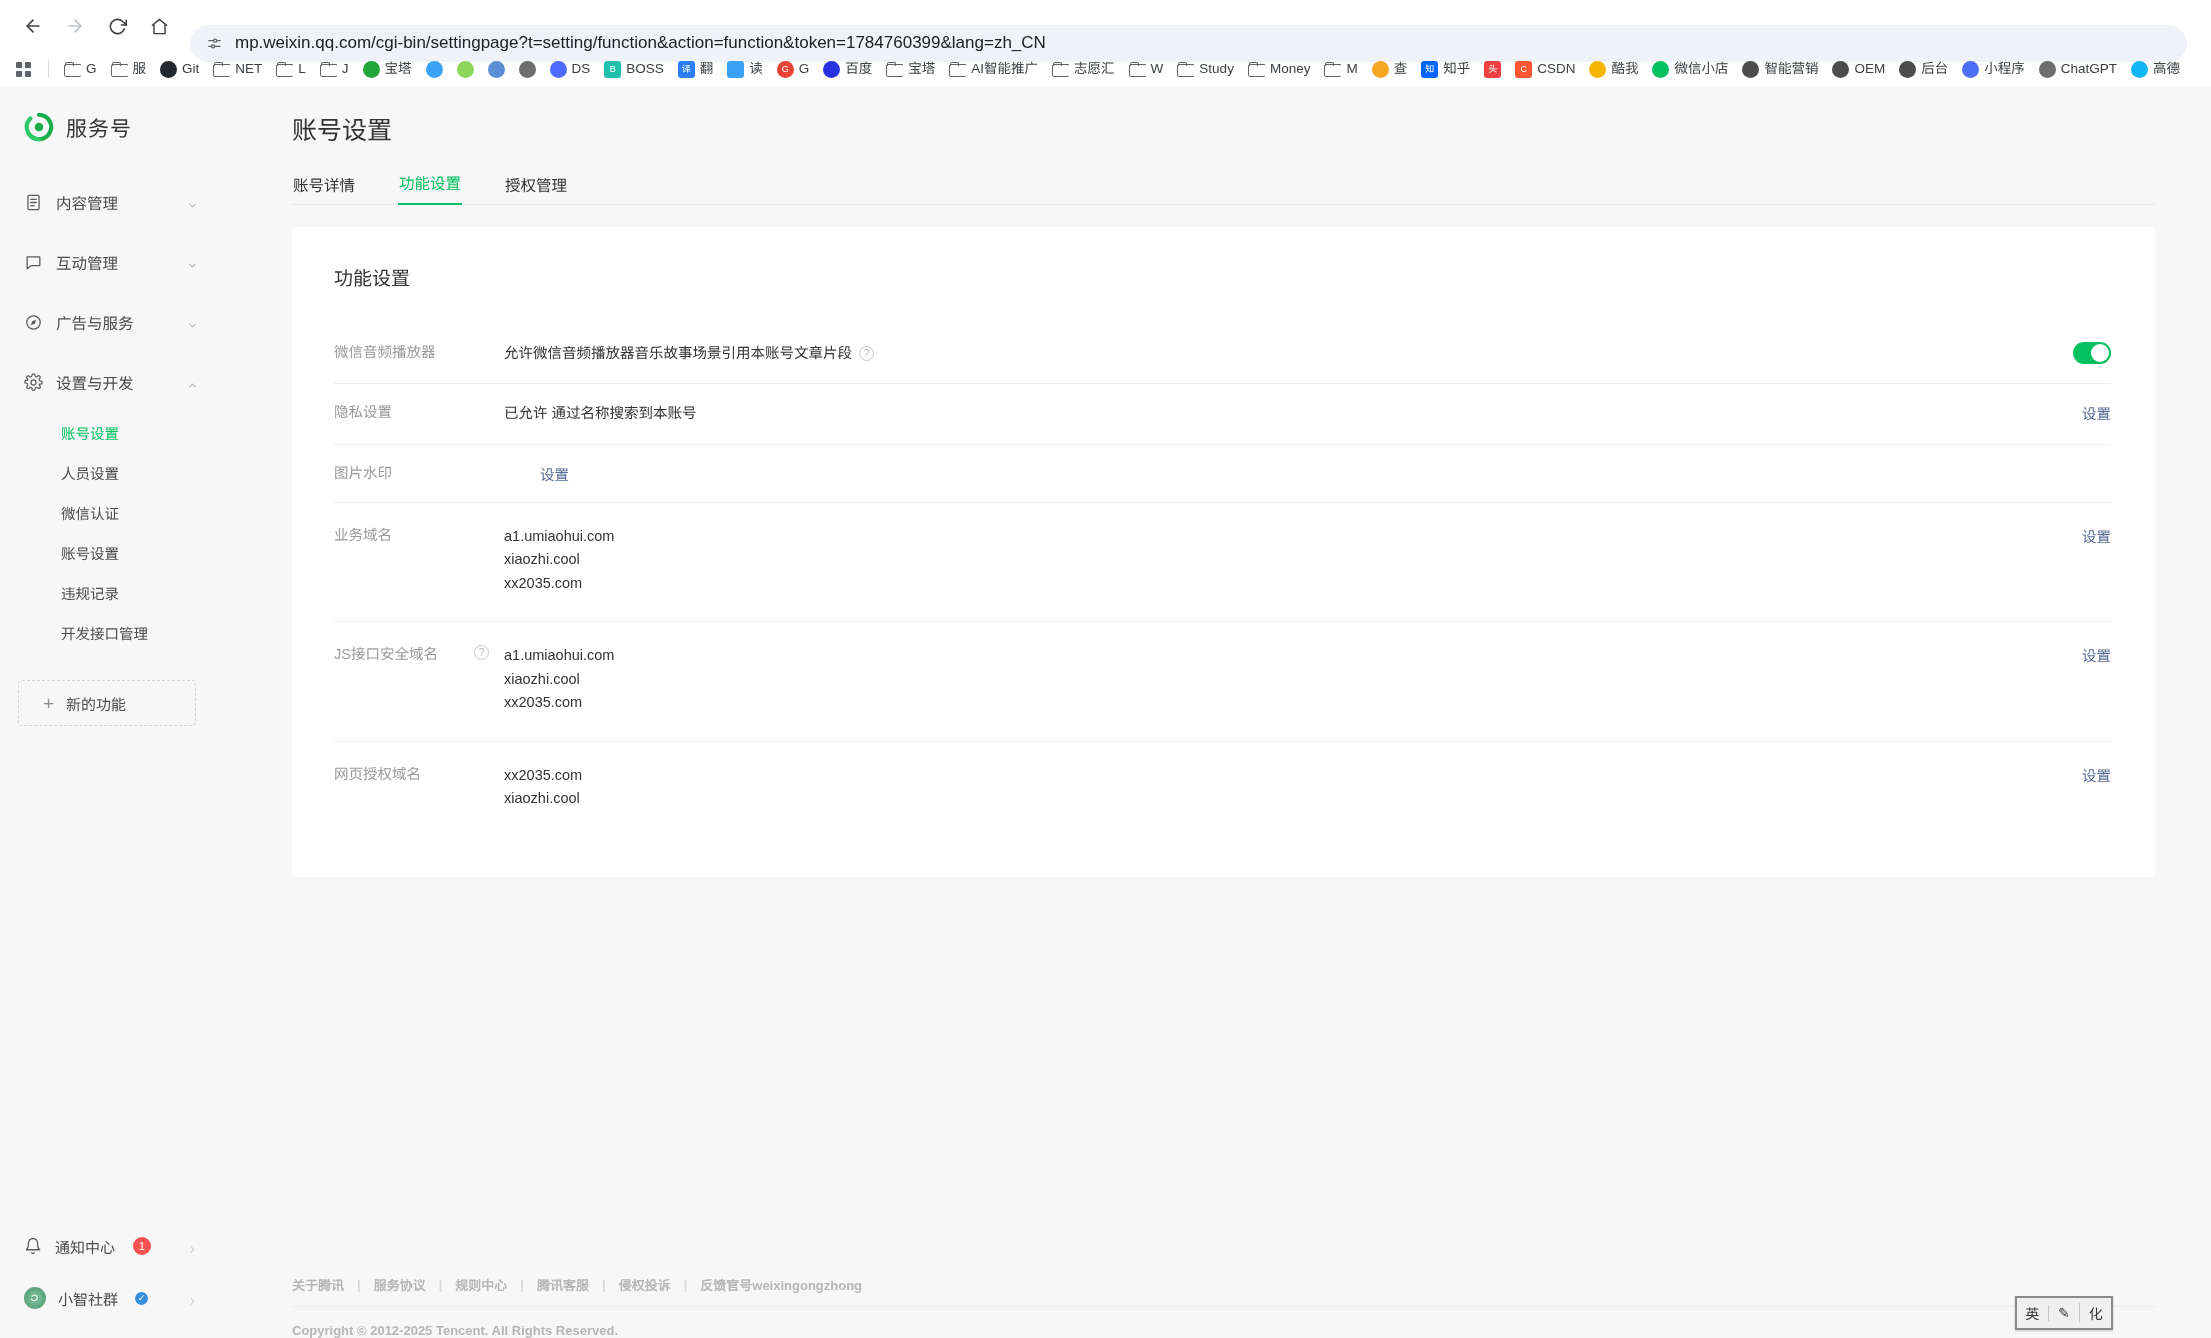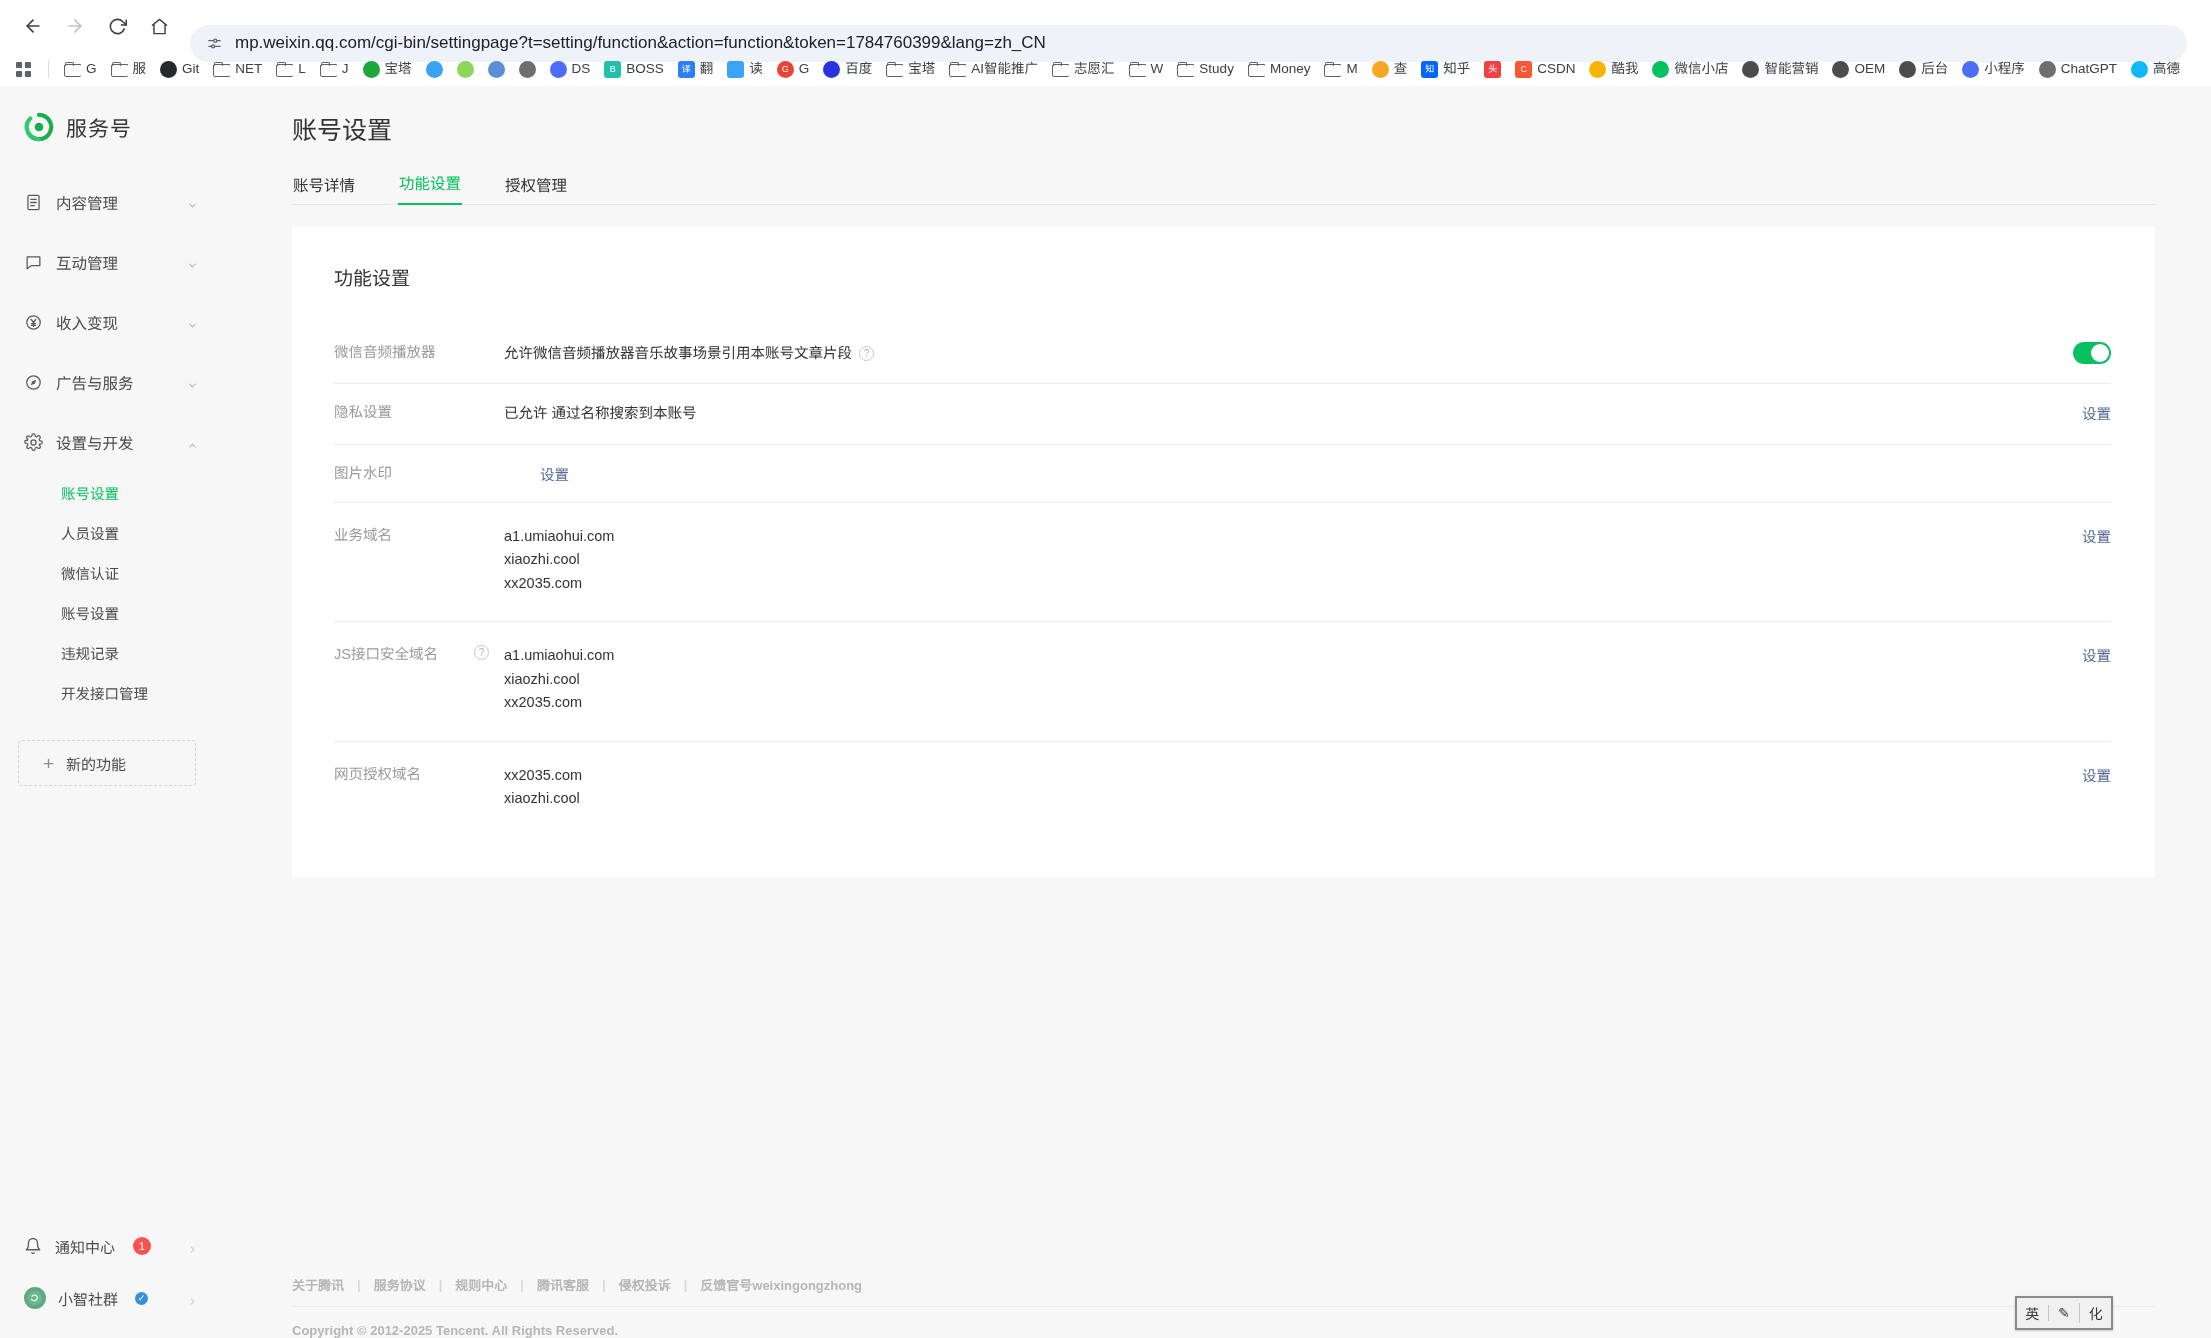--- a/index.html
+++ b/index.html
@@ -454,30 +454,20 @@
           <span class="label">内容管理</span>
           <span class="chev"><svg width="11" height="11" viewBox="0 0 24 24" fill="none" stroke="currentColor" stroke-width="2.2" stroke-linecap="round" stroke-linejoin="round">
               <polyline points="6 9 12 15 18 9"></polyline>
             </svg></span>
         </div>
         <div class="nav-item">
           <span class="ico"><svg width="19" height="19" viewBox="0 0 24 24" fill="none" stroke="currentColor" stroke-width="1.6" stroke-linecap="round" stroke-linejoin="round">
               <path d="M4 5h16v11H9l-5 4V5z"></path>
             </svg></span>
           <span class="label">互动管理</span>
-          <span class="chev"><svg width="11" height="11" viewBox="0 0 24 24" fill="none" stroke="currentColor" stroke-width="2.2" stroke-linecap="round" stroke-linejoin="round">
-              <polyline points="6 9 12 15 18 9"></polyline>
-            </svg></span>
-        </div>
-        <div class="nav-item">
-          <span class="ico"><svg width="19" height="19" viewBox="0 0 24 24" fill="none" stroke="currentColor" stroke-width="1.6" stroke-linecap="round" stroke-linejoin="round">
-              <circle cx="12" cy="12" r="8.5"></circle>
-              <path d="M9 8l3 4 3-4M12 12v5M9.5 13.5h5M9.5 15.7h5"></path>
-            </svg></span>
-          <span class="label">收入变现</span>
           <span class="chev"><svg width="11" height="11" viewBox="0 0 24 24" fill="none" stroke="currentColor" stroke-width="2.2" stroke-linecap="round" stroke-linejoin="round">
               <polyline points="6 9 12 15 18 9"></polyline>
             </svg></span>
         </div>
         <div class="nav-item">
           <span class="ico"><svg width="19" height="19" viewBox="0 0 24 24" fill="none" stroke="currentColor" stroke-width="1.6" stroke-linecap="round" stroke-linejoin="round">
               <circle cx="12" cy="12" r="8.5"></circle>
               <polygon points="15.5 8.5 10.5 10.5 8.5 15.5 13.5 13.5" fill="currentColor" stroke="none"></polygon>
             </svg></span>
           <span class="label">广告与服务</span>

